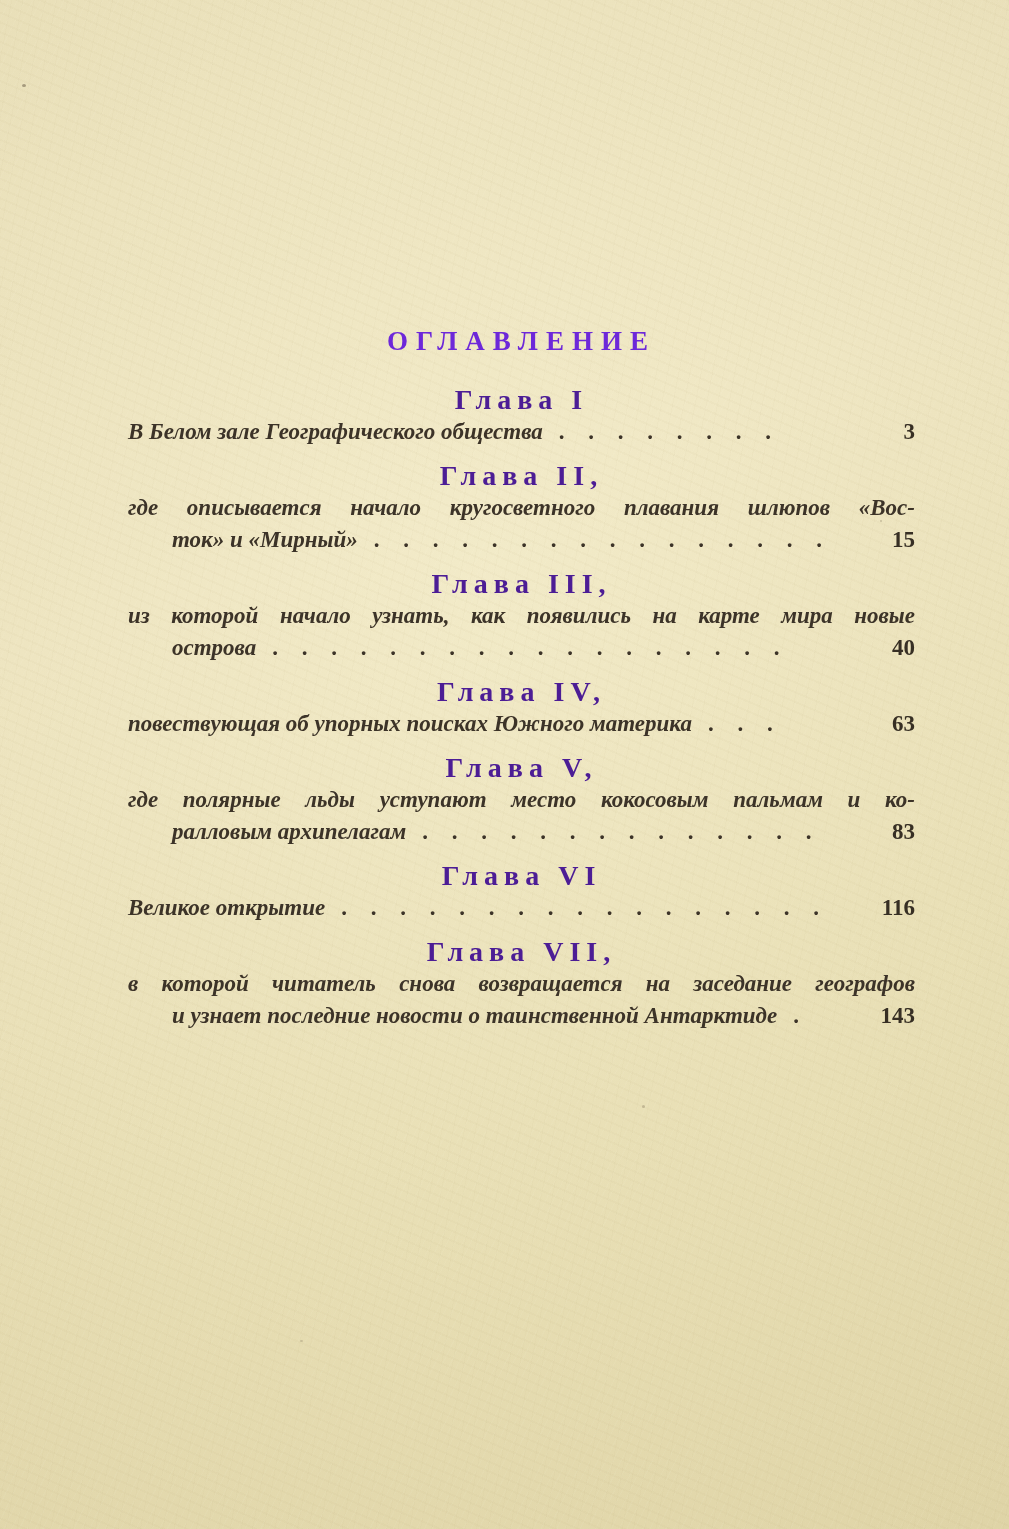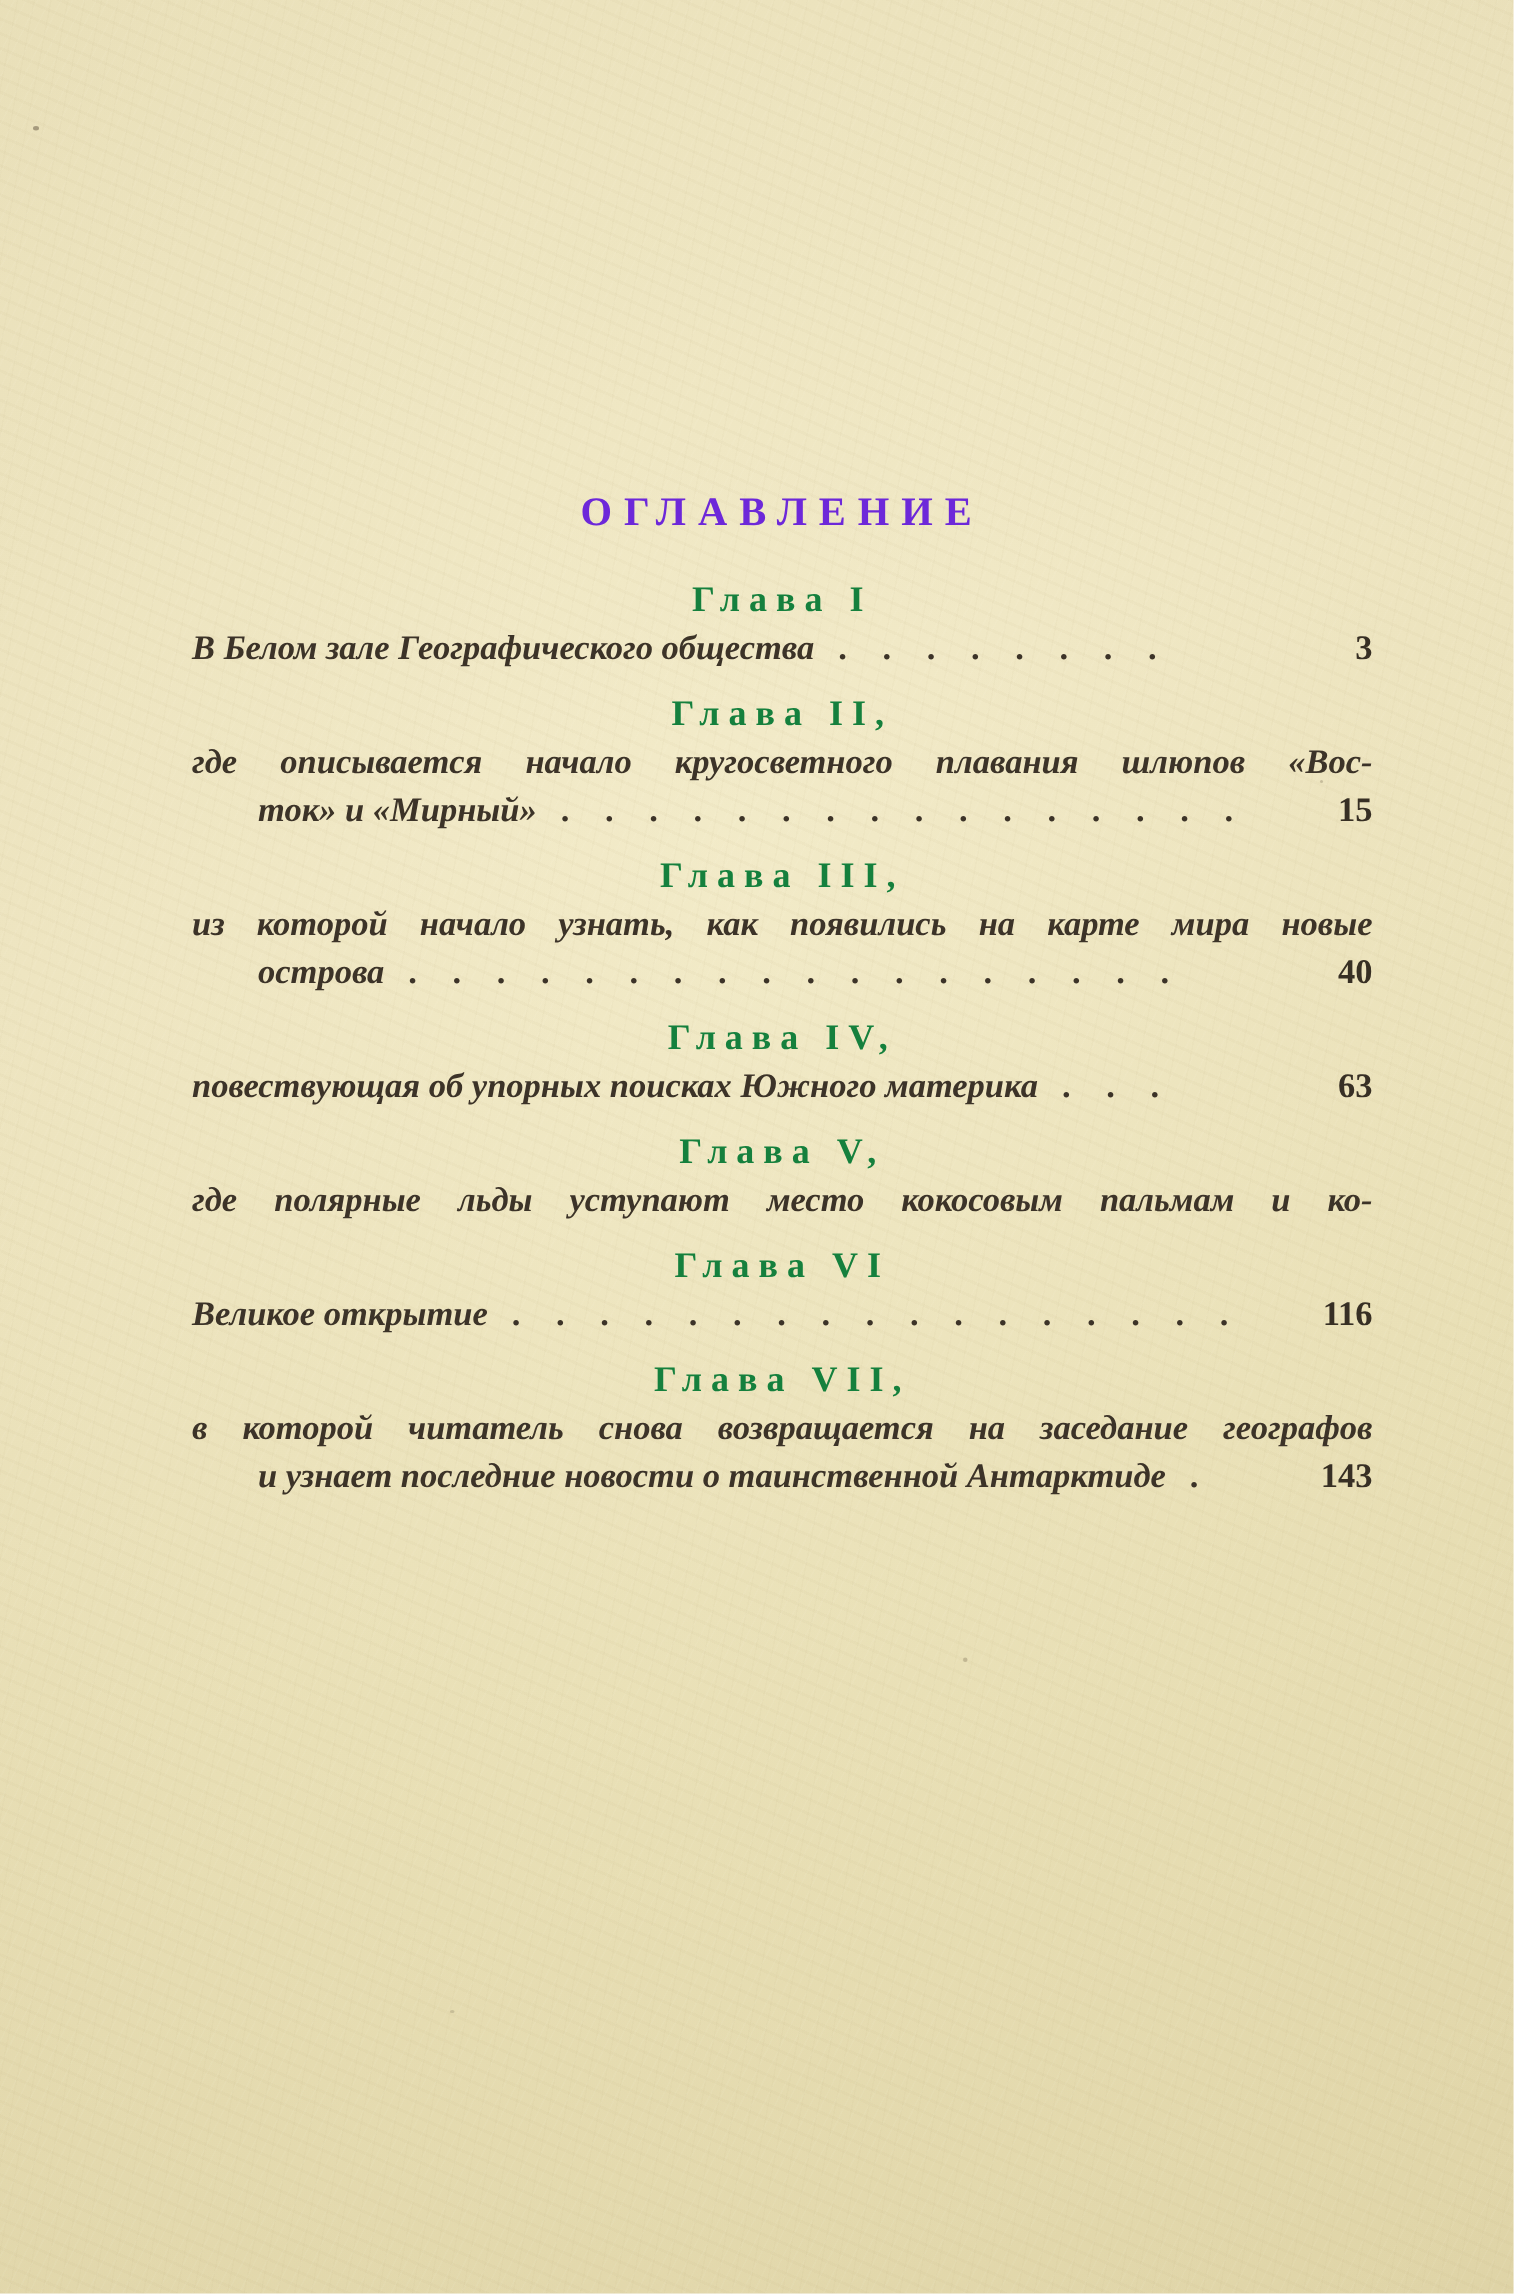--- a/index.html
+++ b/index.html
@@ -51,25 +51,25 @@
     letter-spacing: 8px;
     line-height: 30px;
     margin-bottom: 28px;
     color: #6d28d9;
   }
 
   .chapter { margin-bottom: 12px; }
 
   .chapter-heading {
     text-align: center;
-    font-size: 24px;
+    font-size: 28px;
     font-weight: 700;
     letter-spacing: 6px;
     line-height: 32px;
-    color: #15803d;
+    color: #4c1d95;
   }
 
   .line {
     display: flex;
     align-items: flex-end;
     line-height: 32px;
     font-size: 23px;
     font-style: italic;
     font-weight: 700;
   }
@@ -159,20 +159,25 @@
       <span class="leader">. . .</span>
       <span class="pagenum">63</span>
     </div>
   </section>
 
   <section class="chapter">
     <h2 class="chapter-heading">Глава V,</h2>
     <div class="line">
       <span class="text stretch">где полярные льды уступают место кокосовым пальмам и ко-</span>
     </div>
+    <div class="line cont">
+      <span class="text">ралловым архипелагам</span>
+      <span class="leader">. . . . . . . . . . . . . .</span>
+      <span class="pagenum">83</span>
+    </div>
   </section>
 
   <section class="chapter">
     <h2 class="chapter-heading">Глава VI</h2>
     <div class="line">
       <span class="text">Великое открытие</span>
       <span class="leader">. . . . . . . . . . . . . . . . .</span>
       <span class="pagenum">116</span>
     </div>
   </section>

